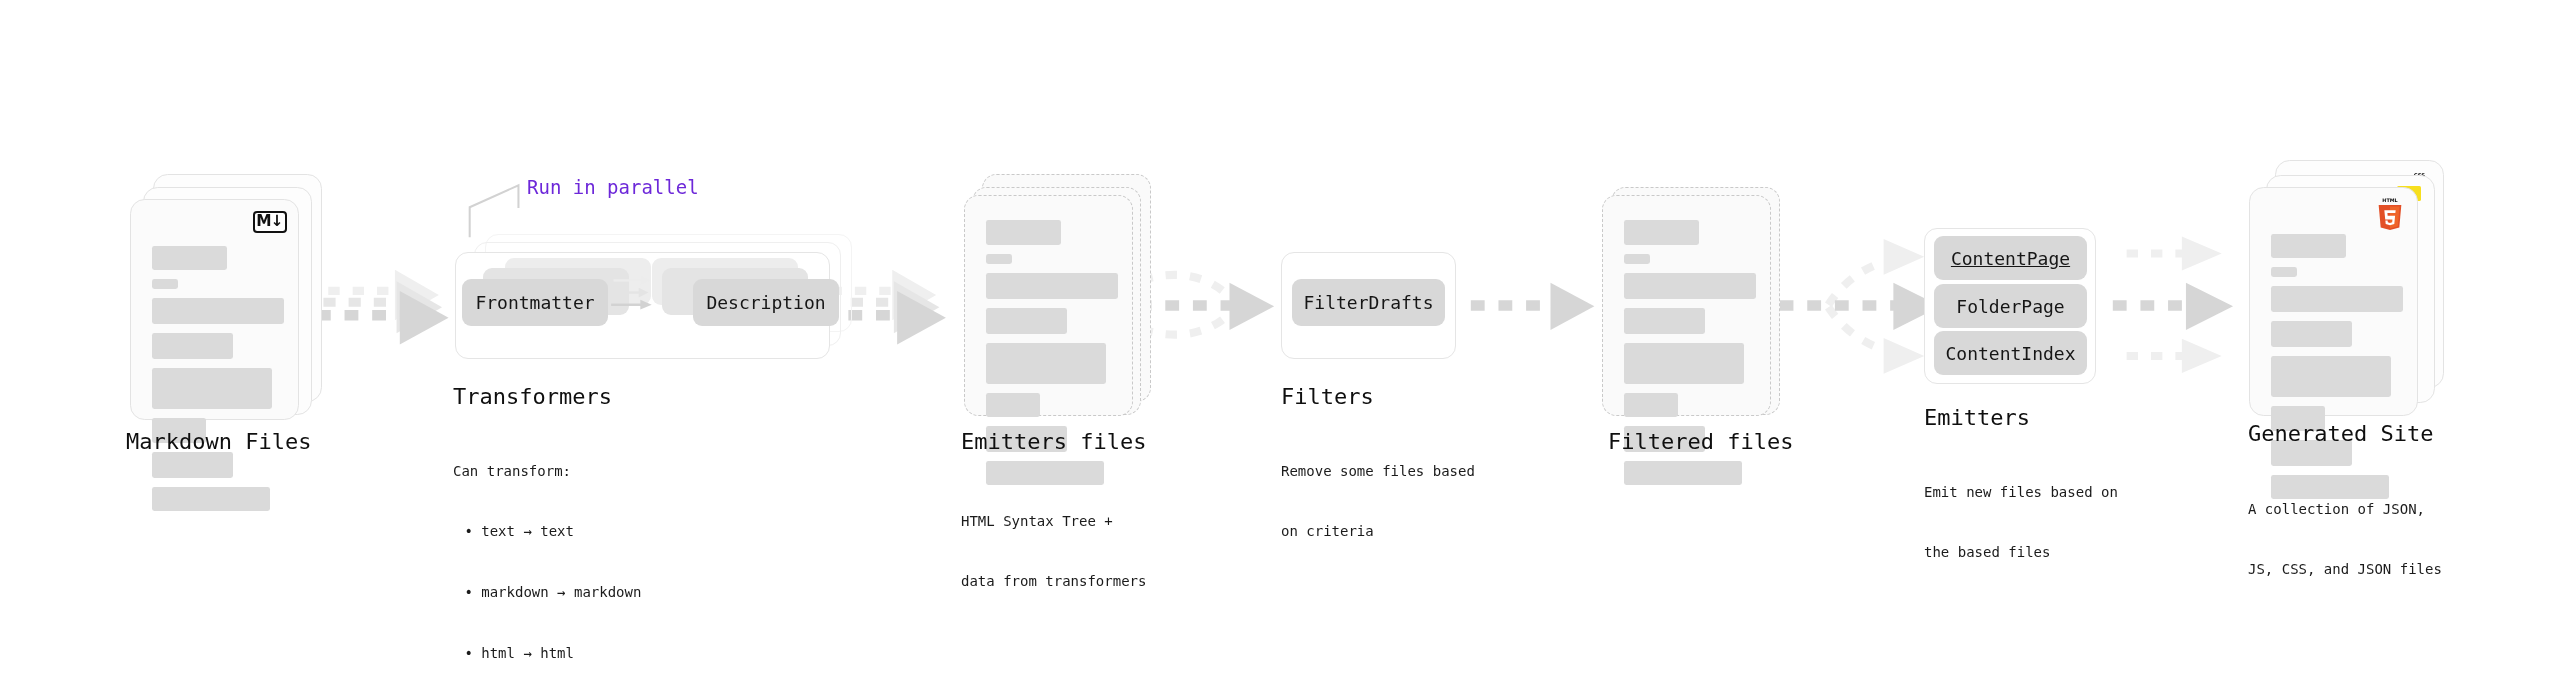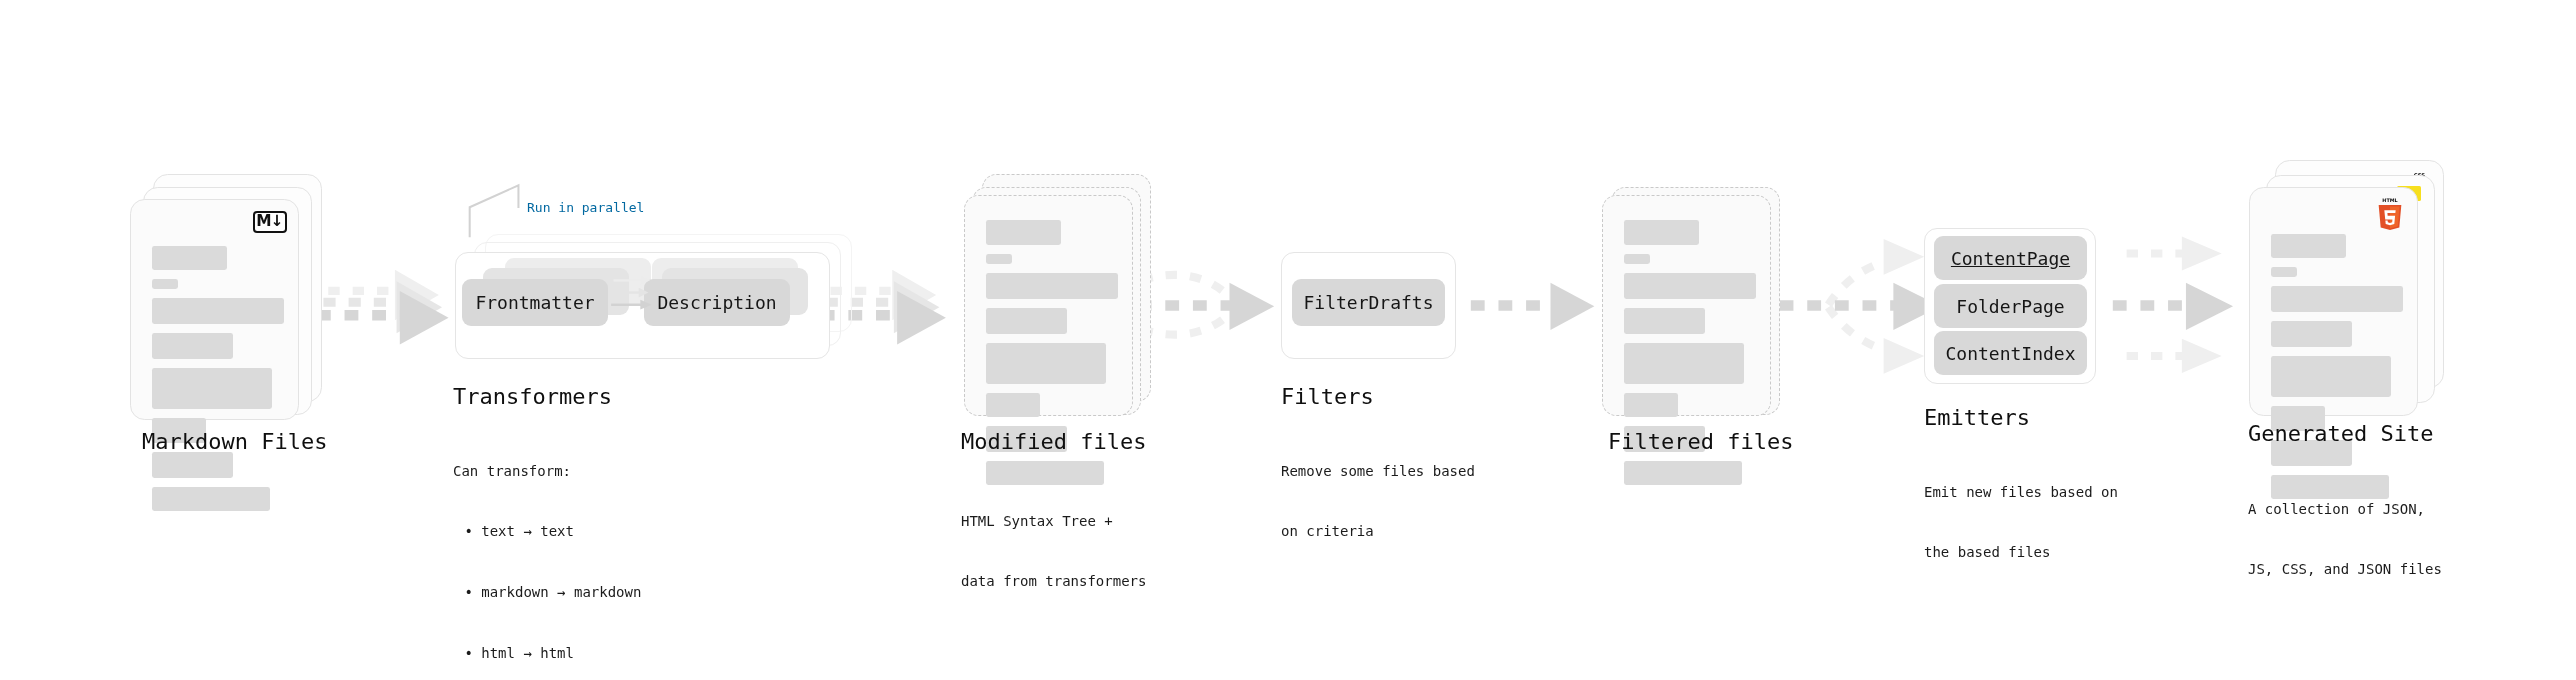--- a/index.html
+++ b/index.html
@@ -75,21 +75,21 @@
   }
   .sub{
     position:absolute;
     font-family:"DejaVu Sans Mono","Liberation Mono",monospace;
     font-size:14px;line-height:1.45;color:#1b1b1b;white-space:pre;
   }
   .sub .li{display:block;}
   .callout{
     position:absolute;
     font-family:"DejaVu Sans Mono","Liberation Mono",monospace;
-    font-size:13px;color:#0369a1;white-space:nowrap;margin-top:24px;
+    font-size:19px;color:#6d28d9;white-space:nowrap;
   }
 
   svg.olay{position:absolute;left:0;top:0;width:2576px;height:681px;pointer-events:none;}
 </style>
 </head>
 <body>
 
 <div id="stage">
 
   <svg class="olay" viewBox="0 0 3170 838">
@@ -166,35 +166,35 @@
         <div class="bar" style="width:75px;height:24.4px;"></div>
         <div class="bar" style="width:26px;height:9.8px;"></div>
         <div class="bar" style="width:132px;height:26px;"></div>
         <div class="bar" style="width:81px;height:26px;"></div>
         <div class="bar" style="width:120px;height:41px;"></div>
         <div class="bar" style="width:54px;height:24.4px;"></div>
         <div class="bar" style="width:81px;height:26px;"></div>
         <div class="bar" style="width:118px;height:24.4px;"></div>
       </div>
     </div>
-    <div class="title" style="left:126px;top:429px;margin-left:16px;">Markdown Files</div>
+    <div class="title" style="left:126px;top:429px;">Markdown Files</div>
   </div>
 
   <div class="node">
     <div class="groupbox layer2" style="left:485px;top:234px;width:367px;height:98px;"></div>
     <div class="groupbox layer" style="left:474px;top:242px;width:367px;height:104px;"></div>
     <div class="groupbox" style="left:455px;top:252px;width:375px;height:107px;"></div>
 
     <div class="chip l2" style="left:505px;top:258px;width:146px;height:47px;"></div>
     <div class="chip l1" style="left:483px;top:268px;width:146px;height:47px;"></div>
     <div class="chip" style="left:462px;top:279px;width:146px;height:47px;">Frontmatter</div>
 
     <div class="chip l2" style="left:652px;top:258px;width:146px;height:47px;"></div>
     <div class="chip l1" style="left:662px;top:268px;width:146px;height:47px;"></div>
-    <div class="chip" style="left:644px;top:279px;width:146px;height:47px;">Description</div>
+    <div class="chip" style="left:693px;top:279px;width:146px;height:47px;">Description</div>
 
     <svg class="olay" viewBox="0 0 3170 838" style="left:0;top:0;">
       <g>
         <path d="M755 345 H 790" stroke="#ececec" stroke-width="3" fill="none"></path>
         <polygon points="788,339 800,345 788,351" fill="#ececec"></polygon>
         <path d="M753 360 H 788" stroke="#e4e4e4" stroke-width="3" fill="none"></path>
         <polygon points="786,354 798,360 786,366" fill="#e4e4e4"></polygon>
         <path d="M752 375 H 790" stroke="#d2d2d2" stroke-width="3" fill="none"></path>
         <polygon points="788,369 802,375 788,381" fill="#d2d2d2"></polygon>
       </g>
@@ -220,21 +220,21 @@
         <div class="bar" style="width:75px;height:24.4px;"></div>
         <div class="bar" style="width:26px;height:9.8px;"></div>
         <div class="bar" style="width:132px;height:26px;"></div>
         <div class="bar" style="width:81px;height:26px;"></div>
         <div class="bar" style="width:120px;height:41px;"></div>
         <div class="bar" style="width:54px;height:24.4px;"></div>
         <div class="bar" style="width:81px;height:26px;"></div>
         <div class="bar" style="width:118px;height:24.4px;"></div>
       </div>
     </div>
-    <div class="title" style="left:961px;top:429px;">Modified files</div>
+    <div class="title" style="left:961px;top:429px;">Emitters files</div>
     <div class="sub" style="left:961px;top:470px;">
       <span class="li">HTML Syntax Tree +</span>
       <span class="li">data from transformers</span>
     </div>
   </div>
 
   <div class="node">
     <div class="groupbox" style="left:1281px;top:252px;width:175px;height:107px;"></div>
     <div class="chip" style="left:1292px;top:279px;width:153px;height:47px;">FilterDrafts</div>
     <div class="title" style="left:1281px;top:384px;">Filters</div>

